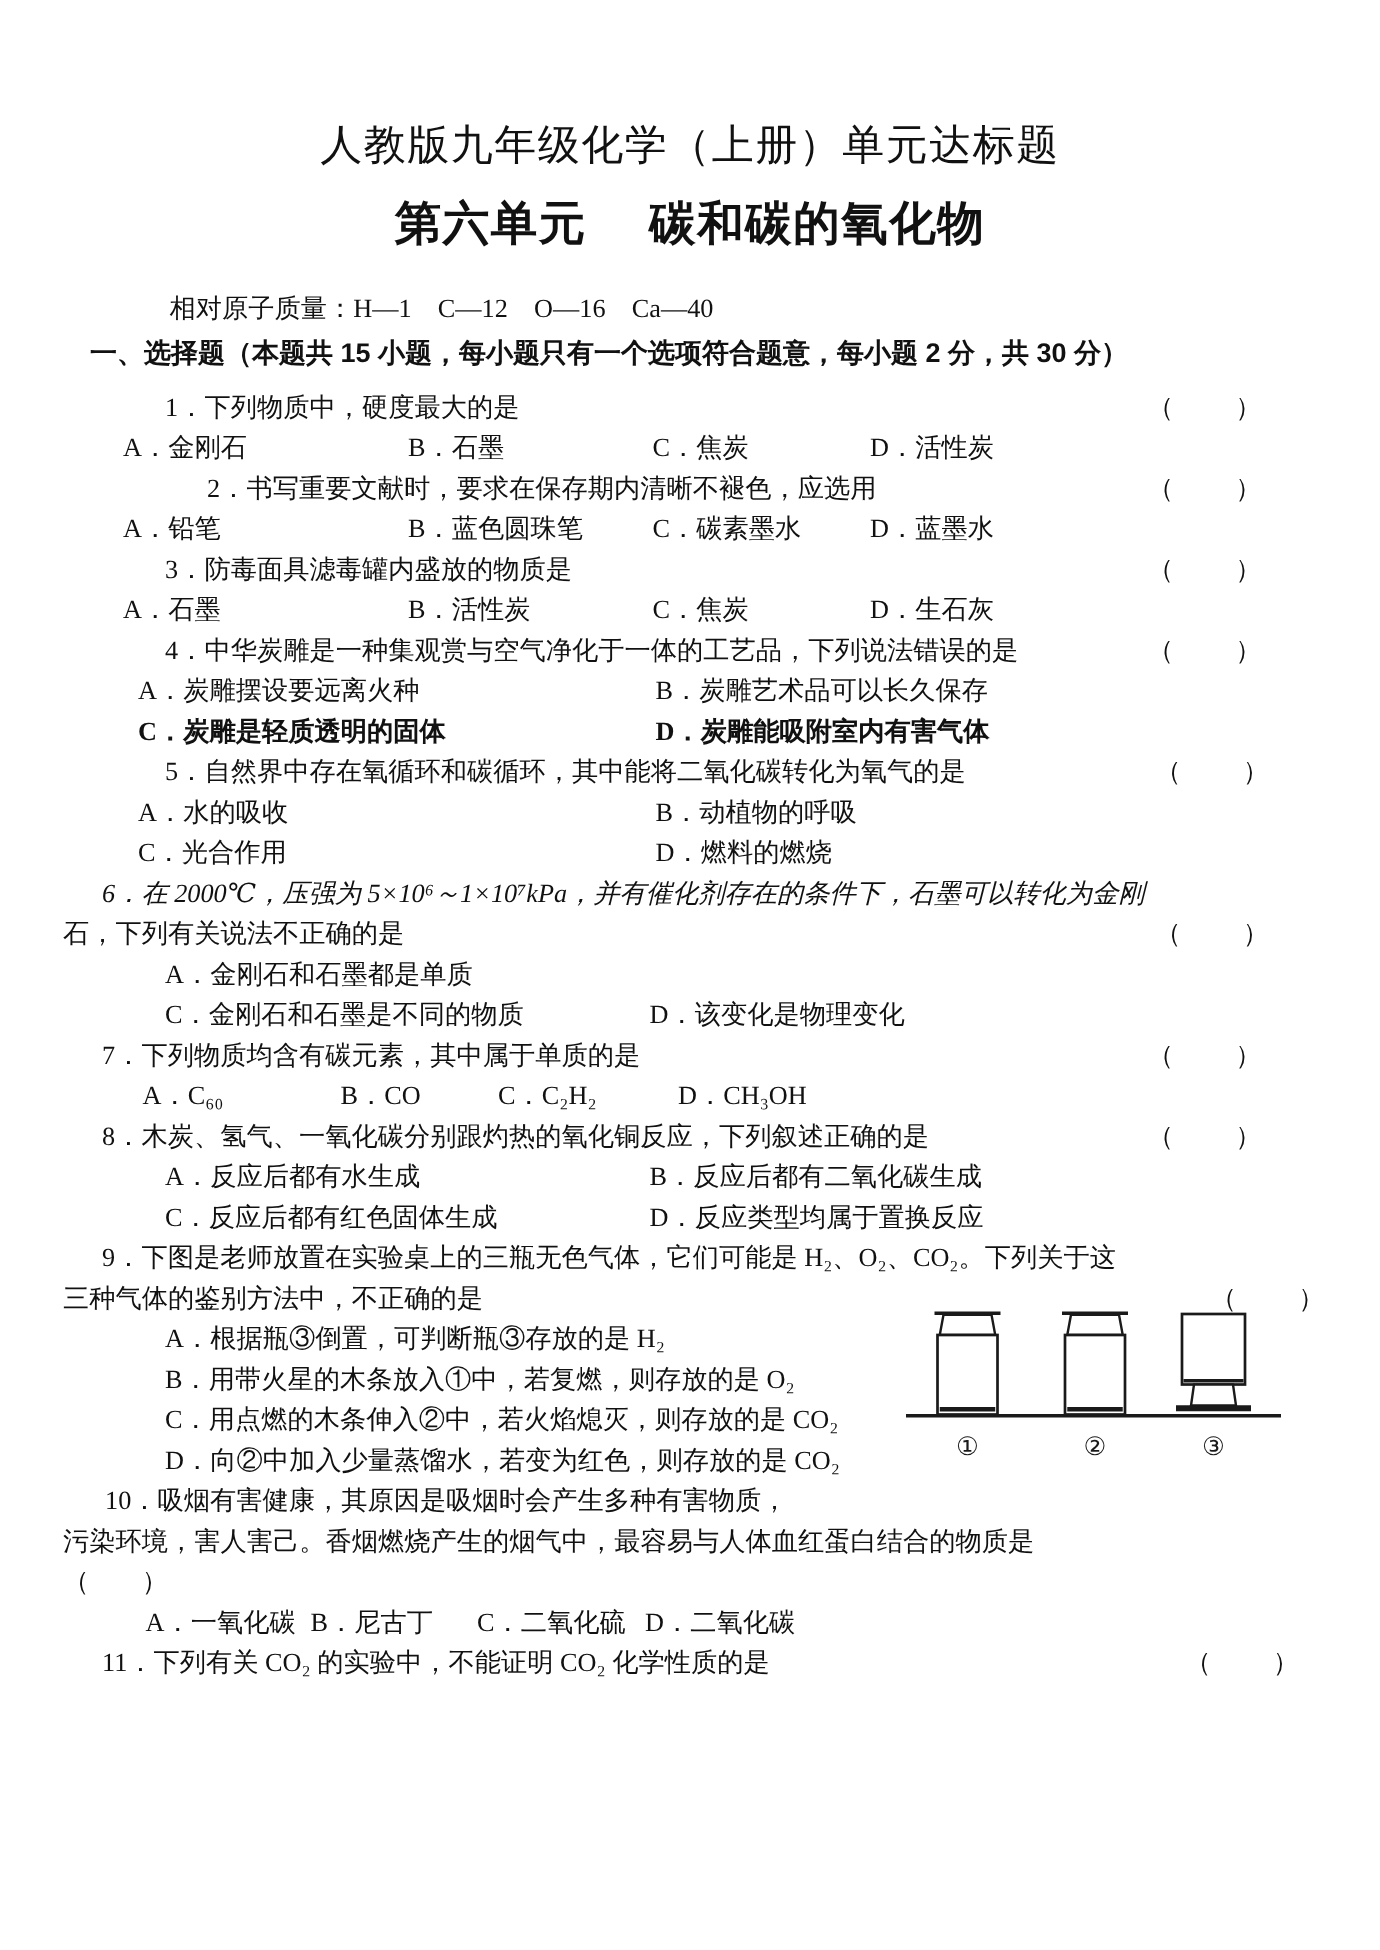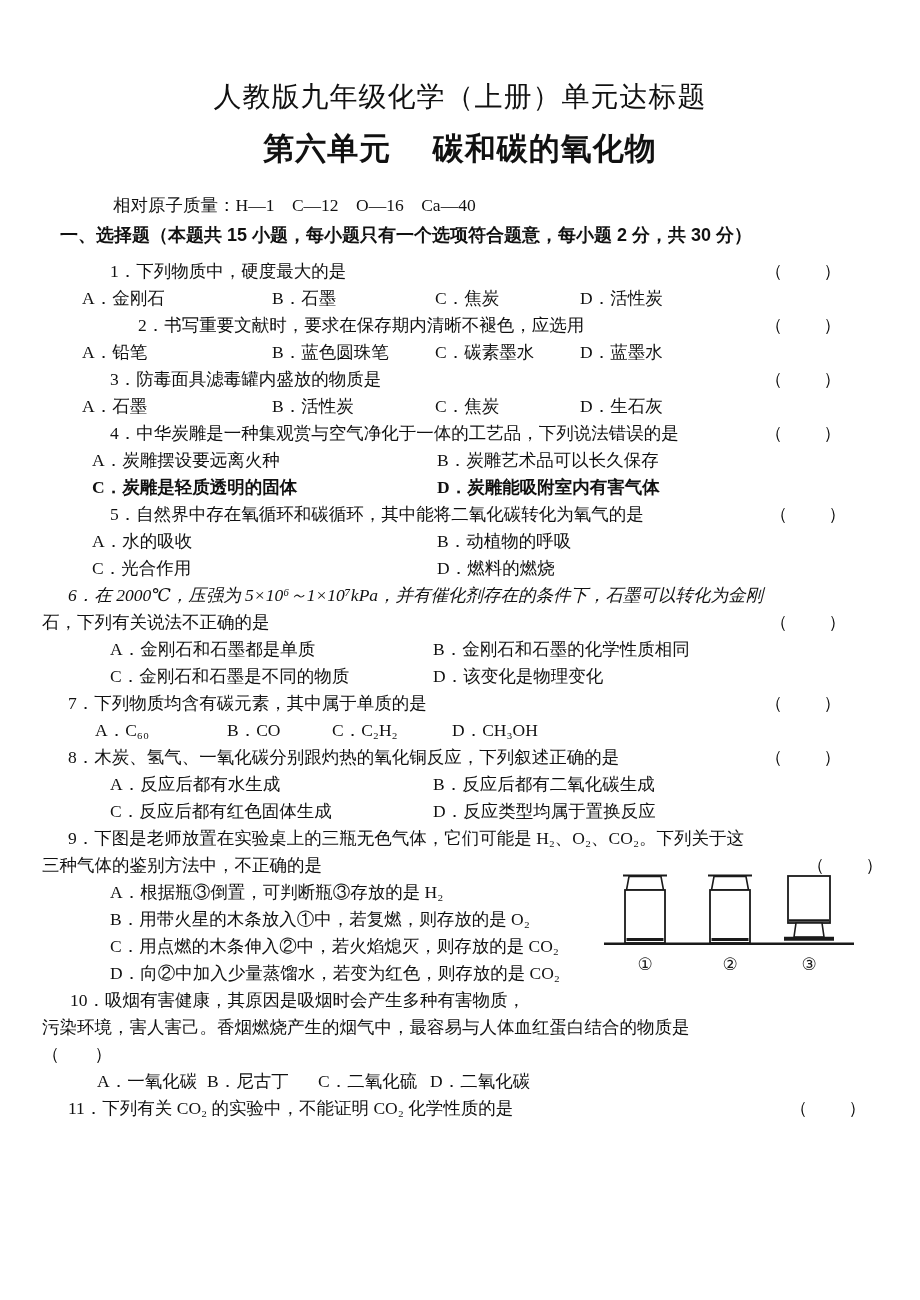--- a/index.html
+++ b/index.html
@@ -119,21 +119,20 @@
       </div>
       <div class="line" style="top: 582px; font-style: italic;">
         <span style="left: 68px;">6．在 2000℃，压强为 5×10⁶～1×10⁷kPa，并有催化剂存在的条件下，石墨可以转化为金刚</span>
       </div>
       <div class="line" style="top: 609px;">
         <span style="left: 42px;">石，下列有关说法不正确的是</span>
         <span class="bracket" style="left: auto; right: 72px;">（　　）</span>
       </div>
       <div class="line" style="top: 636px;">
         <span style="left: 110px;">A．金刚石和石墨都是单质</span>
-        <span style="left: 433px;">B．金刚石和石墨的化学性质相同</span>
       </div>
       <div class="line" style="top: 663px;">
         <span style="left: 110px;">C．金刚石和石墨是不同的物质</span>
         <span style="left: 433px; text-align: center;">D．该变化是物理变化</span>
       </div>
       <div class="line" style="top: 690px;">
         <span style="left: 68px;">7．下列物质均含有碳元素，其中属于单质的是</span>
         <span class="bracket" style="left: auto; right: 77px;">（　　）</span>
       </div>
       <div class="line" style="top: 717px;">

